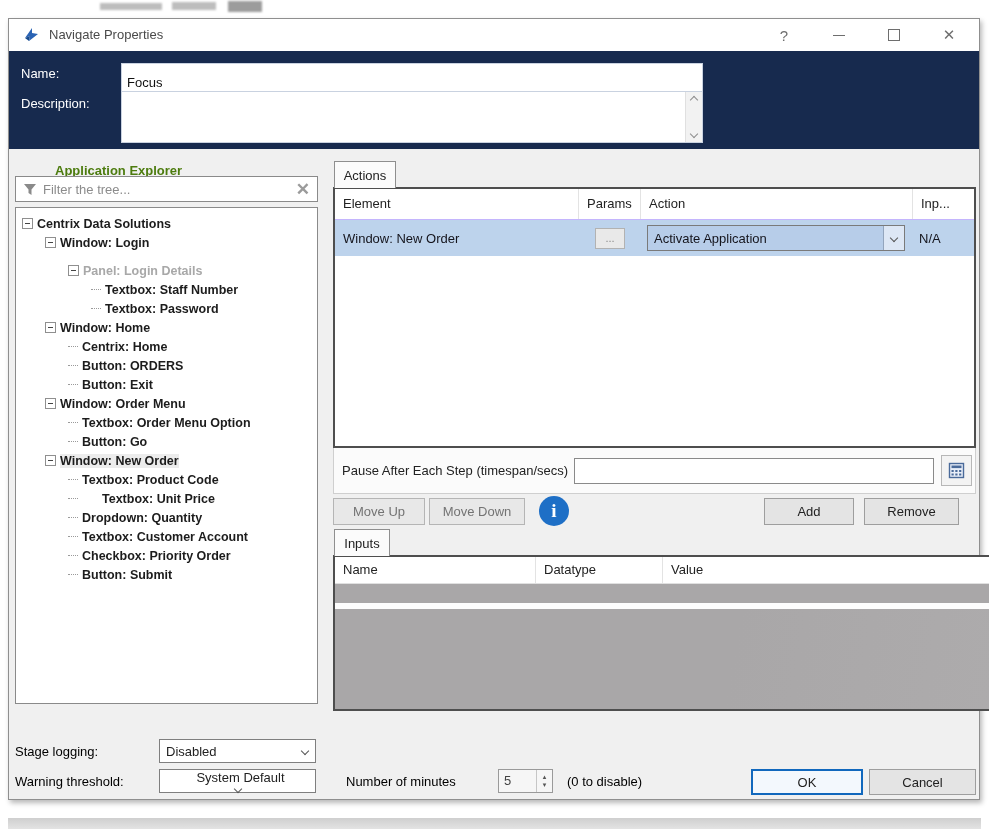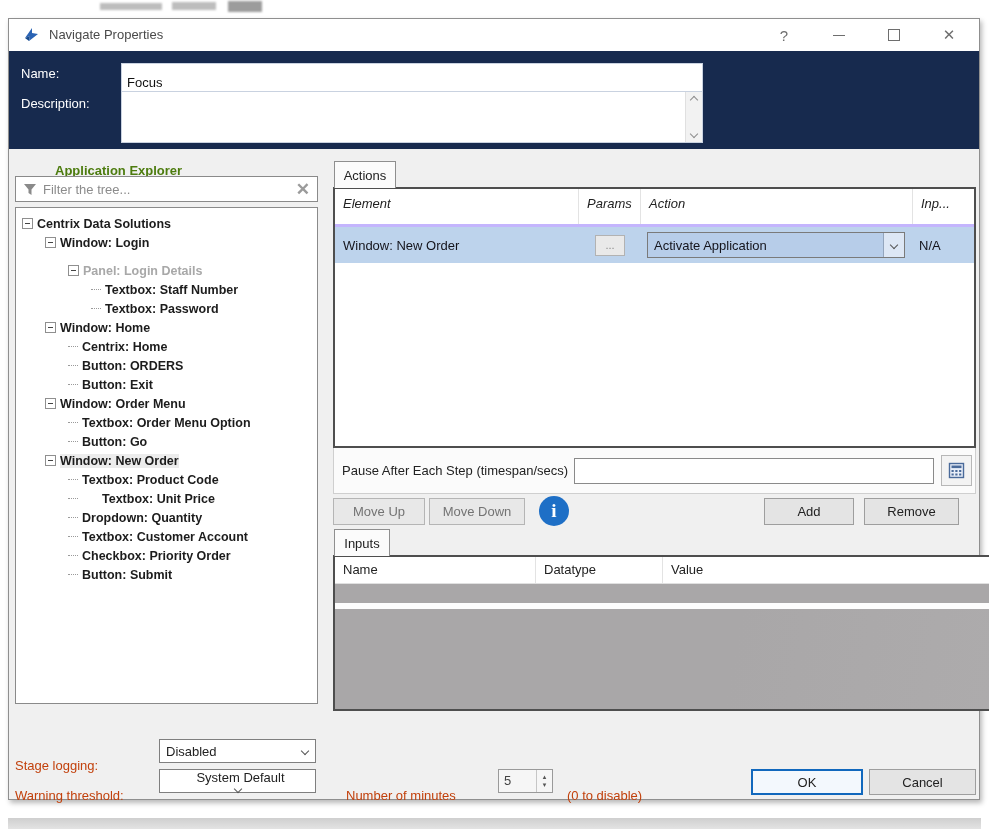--- a/index.html
+++ b/index.html
@@ -55,21 +55,21 @@
   .leafdash { display:inline-block; width:10px; min-width:10px; border-top:1px dotted #9a9a9a; margin-right:4px; }
 
   
   .tab { position:absolute; height:27px; background:#fbfbfb; border:1px solid #8f8f8f; border-bottom:none;
     display:flex; align-items:center; justify-content:center; font-size:13px; color:#222; z-index:2; }
   .tab-actions { left:325px; top:142px; width:62px; }
   .tab-inputs  { left:325px; top:510px; width:56px; }
 
   
   .actions-table { position:absolute; left:324px; top:168px; width:643px; height:261px; background:#ffffff; border:2px solid #4e4e4e; }
-  .atable-header { display:flex; height:38px; border-bottom:3px solid #c4b5fd;font-style:italic; }
+  .atable-header { display:flex; height:31px; border-bottom:1px solid #c4b5fd; }
   .atable-header .hcell { line-height:30px; padding-left:8px; color:#222; border-right:1px solid #e3e3e3; font-size:13px; }
   .hc-element { width:244px; } .hc-params { width:62px; } .hc-action { width:272px; } .hc-inp { flex:1; border-right:none !important; }
   .arow { display:flex; align-items:center; height:36px; background:#bdd3ec; }
   .ac-element { width:244px; padding-left:8px; font-size:13px; color:#14141c; }
   .ac-params { width:62px; display:flex; justify-content:center; }
   .params-btn { width:30px; height:21px; background:#e9e9e9; border:1px solid #b2b2b2; color:#8a8a8a; font-size:11px; line-height:17px; text-align:center; }
   .ac-action { width:272px; display:flex; align-items:center; }
   .action-combo { width:258px; height:26px; margin-left:6px; background:#b7cde9; border:1px solid #7a7a7a; display:flex; align-items:center; position:relative; }
   .action-combo .combo-text { flex:1; padding-left:6px; font-size:13px; color:#14141c; }
   .combo-arrow { width:21px; height:100%; border-left:1px solid #93a5bd; background:#dde7f5; display:flex; align-items:center; justify-content:center; }
@@ -94,21 +94,21 @@
   
   .inputs-table { position:absolute; left:324px; top:536px; width:725px; height:156px; background:#ffffff; border:2px solid #4e4e4e; overflow:hidden; }
   .itable-header { display:flex; height:27px; border-bottom:1px solid #e0e0e0; }
   .itable-header .hcell { line-height:26px; padding-left:8px; color:#222; border-right:1px solid #e3e3e3; font-size:13px; }
   .ic-name { width:201px; } .ic-datatype { width:127px; } .ic-value { flex:1; border-right:none !important; }
   .istripe-gray1 { height:19px; background:#a9a7a8; }
   .istripe-white { height:6px; background:#fdfdfd; }
   .istripe-gray2 { height:101px; background:linear-gradient(100deg,#a9a7a8 55%, #aeacad 100%); }
 
   
-  .f-label { position:absolute; font-size:13px; color:#c2410c;margin-top:14px; }
+  .f-label { position:absolute; font-size:13px; color:#000000; }
   .dropdown { position:absolute; height:24px; background:#ffffff; border:1px solid #7f7f7f; display:flex; align-items:center; }
   .dropdown .dd-text { flex:1; padding-left:6px; font-size:13px; color:#222; }
   .dropdown .dd-arrow { width:20px; display:flex; align-items:center; justify-content:center; }
   .dd-stage { left:150px; top:720px; width:157px; }
   .dd-warning { left:150px; top:750px; width:157px;flex-direction:column; }
   .spinner { position:absolute; left:489px; top:750px; width:55px; height:24px; background:#f6f6f6; border:1px solid #9a9a9a; display:flex; }
   .spin-val { flex:1; padding-left:5px; line-height:22px; font-size:13px; color:#444; }
   .spin-btns { width:16px; border-left:1px solid #c6c6c6; display:flex; flex-direction:column; align-items:center; justify-content:center; font-size:7px; color:#555; line-height:8px; }
   .btn-ok { left:742px; top:750px; width:112px; height:26px; border:2px solid #1168bd; background:#f3f8fd; }
   .btn-cancel { left:860px; top:750px; width:107px; height:26px; }

